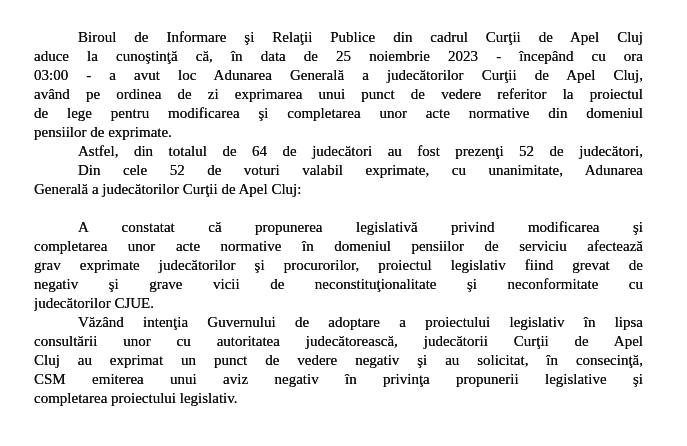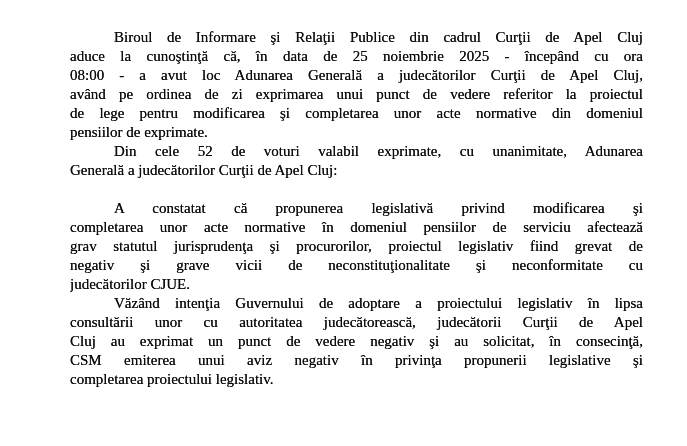--- a/index.html
+++ b/index.html
@@ -24,21 +24,20 @@
     font-size: 15px;
     line-height: 19px;
     
     text-shadow: 0 0 0.35px rgba(0,0,0,0.85);
   }
   .line {
     text-align: justify;
     text-align-last: justify;
     height: 19px;
     overflow: hidden;
-    margin-left: 36px;
   }
   
   .line:not(.last)::after {
     content: "";
     display: inline-block;
     width: 100%;
     height: 0;
   }
   .line.last {
     text-align-last: left;
@@ -49,31 +48,32 @@
   .blank-line {
     height: 19px;
   }
 </style>
 </head>
 <body>
 
 <div class="doc-page">
   <div class="text-block">
       <div class="line first">Biroul de Informare şi Relaţii Publice din cadrul Curţii de Apel Cluj</div>
-      <div class="line">aduce la cunoştinţă că, în data de 25 noiembrie 2025 - începând cu ora</div>
-      <div class="line">08:00 - a avut loc Adunarea Generală a judecătorilor Curţii de Apel Cluj,</div>
+      <div class="line">aduce la cunoştinţă că, în data de 25 noiembrie 2023 - începând cu ora</div>
+      <div class="line">03:00 - a avut loc Adunarea Generală a judecătorilor Curţii de Apel Cluj,</div>
       <div class="line">având pe ordinea de zi exprimarea unui punct de vedere referitor la proiectul</div>
       <div class="line">de lege pentru modificarea şi completarea unor acte normative din domeniul</div>
       <div class="line last">pensiilor de exprimate.</div>
+      <div class="line first">Astfel, din totalul de 64 de judecători au fost prezenţi 52 de judecători,</div>
       <div class="line first">Din cele 52 de voturi valabil exprimate, cu unanimitate, Adunarea</div>
       <div class="line last">Generală a judecătorilor Curţii de Apel Cluj:</div>
       <div class="blank-line"></div>
       <div class="line first">A constatat că propunerea legislativă privind modificarea şi</div>
       <div class="line">completarea unor acte normative în domeniul pensiilor de serviciu afectează</div>
-      <div class="line">grav statutul jurisprudenţa şi procurorilor, proiectul legislativ fiind grevat de</div>
+      <div class="line">grav exprimate judecătorilor şi procurorilor, proiectul legislativ fiind grevat de</div>
       <div class="line">negativ şi grave vicii de neconstituţionalitate şi neconformitate cu</div>
       <div class="line last">judecătorilor CJUE.</div>
       <div class="line first">Văzând intenţia Guvernului de adoptare a proiectului legislativ în lipsa</div>
       <div class="line">consultării unor cu autoritatea judecătorească, judecătorii Curţii de Apel</div>
       <div class="line">Cluj au exprimat un punct de vedere negativ şi au solicitat, în consecinţă,</div>
       <div class="line">CSM emiterea unui aviz negativ în privinţa propunerii legislative şi</div>
       <div class="line last">completarea proiectului legislativ.</div>
     </div>
 </div>
 

